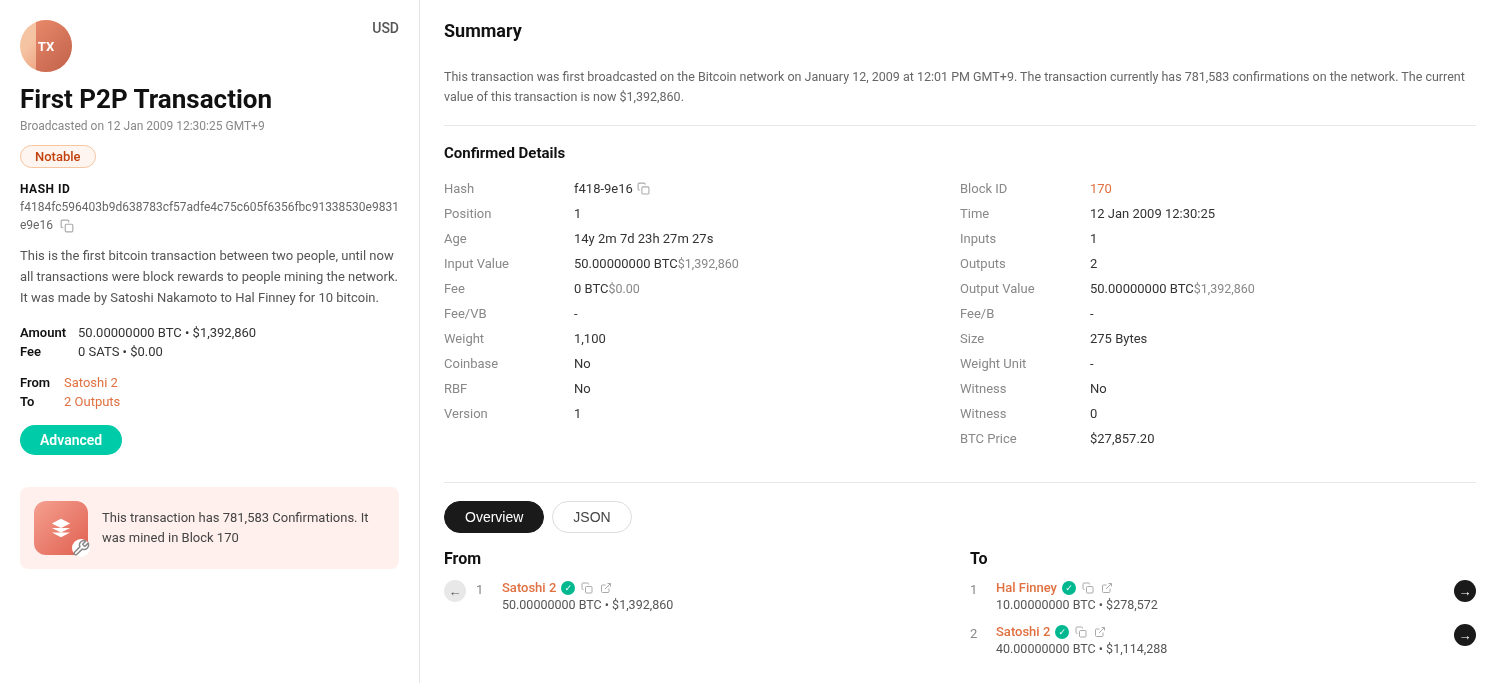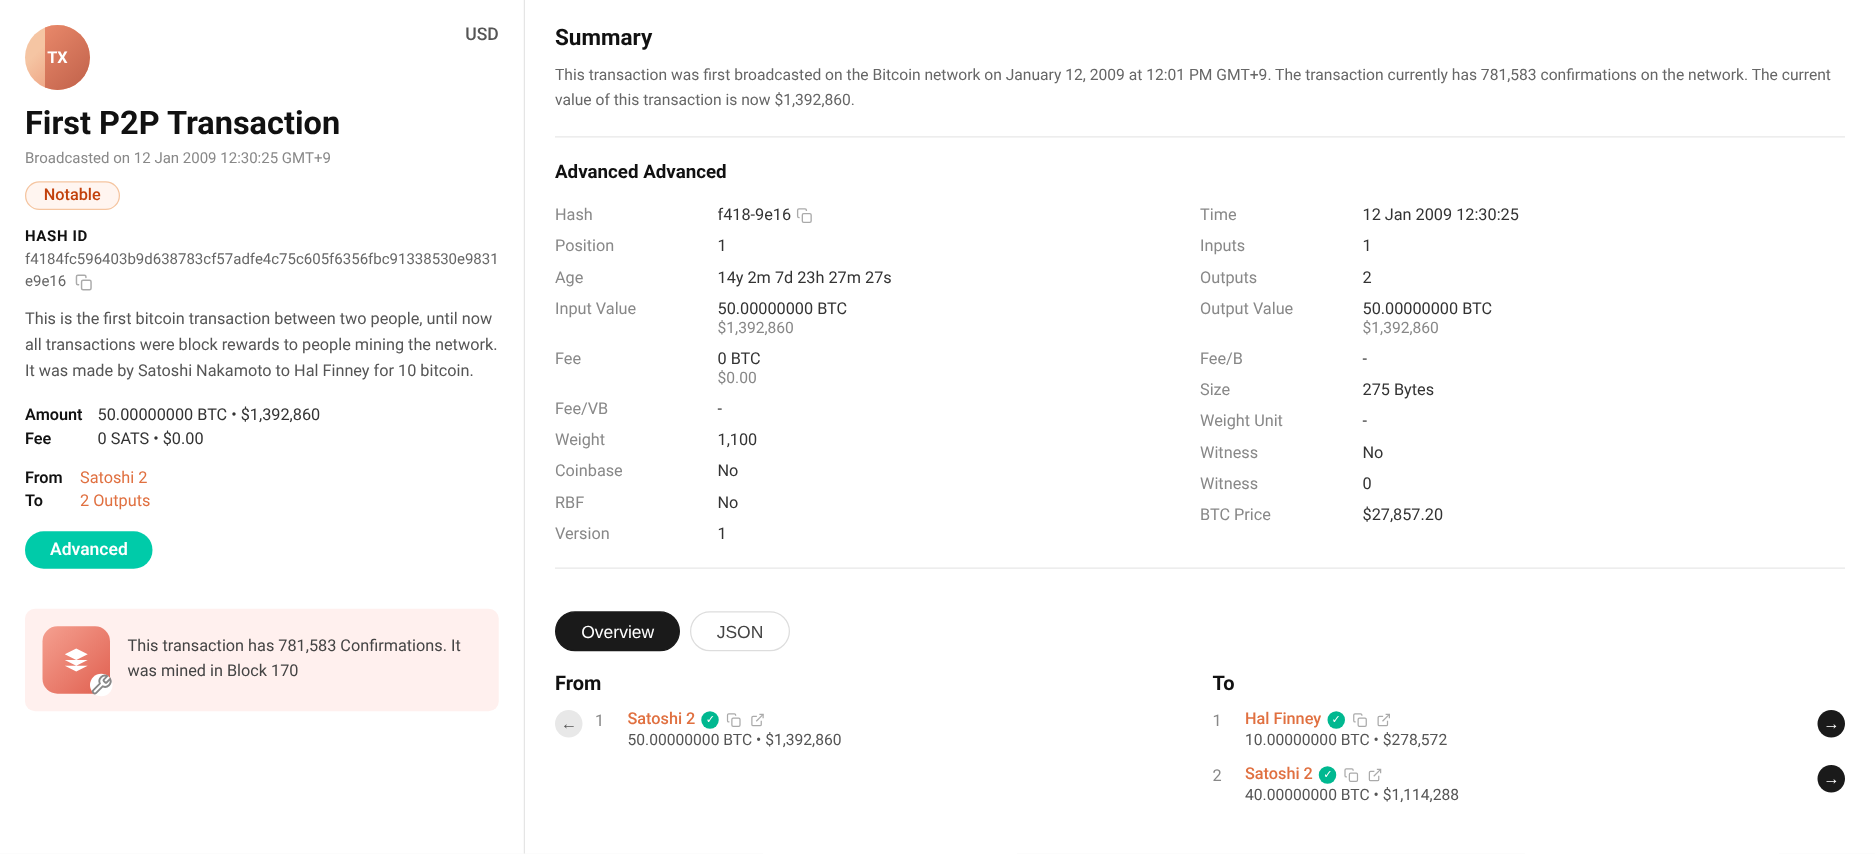--- a/index.html
+++ b/index.html
@@ -220,21 +220,21 @@
       flex: 1;
       background: #fff;
       padding: 20px 24px;
       overflow-y: auto;
     }
 
     .summary-title {
       font-size: 18px;
       font-weight: 700;
       color: #111;
-      margin-bottom: 10px;
+      margin-bottom: 26px;
     }
 
     .summary-text {
       font-size: 12.5px;
       color: #666;
       line-height: 1.6;
       margin-bottom: 18px;
       border-bottom: 1px solid #e8e8e8;
       padding-bottom: 18px;
     }
@@ -243,23 +243,23 @@
       font-size: 15px;
       font-weight: 700;
       color: #111;
       margin-bottom: 14px;
     }
 
     .details-grid {
       display: grid;
       grid-template-columns: 1fr 1fr;
       gap: 0;
-      margin-bottom: 34px;
+      margin-bottom: 18px;
       border-bottom: 1px solid #e8e8e8;
-      padding-bottom: 14px;
+      padding-bottom: 31px;
     }
 
     .details-col {
       display: flex;
       flex-direction: column;
       gap: 0;
     }
 
     .detail-row {
       display: grid;
@@ -279,21 +279,21 @@
       color: #333;
     }
 
     .detail-val.link {
       color: #e07040;
       cursor: pointer;
     }
 
     .detail-val.multiline {
       display: flex;
-      flex-direction: column;
+      flex-direction: row;
     }
 
     .detail-val .sub {
       color: #888;
       font-size: 12.5px;
     }
 
     .detail-val .copy-inline {
       display: inline-flex;
       align-items: center;
@@ -492,21 +492,21 @@
       </div>
     </div>
     <span class="conf-text">This transaction has 781,583 Confirmations. It was mined in Block 170</span>
   </div>
 </div>
 
 <div class="right-panel">
   <h2 class="summary-title">Summary</h2>
   <p class="summary-text">This transaction was first broadcasted on the Bitcoin network on January 12, 2009 at 12:01 PM GMT+9. The transaction currently has 781,583 confirmations on the network. The current value of this transaction is now $1,392,860.</p>
 
-  <div class="advanced-title">Advanced Advanced</div>
+  <div class="advanced-title">Confirmed Details</div>
 
   <div class="details-grid">
 
     <div class="details-col" id="details-left">
         <div class="detail-row">
           <span class="detail-key">Hash</span>
           <span class="detail-val"><span class="copy-inline">f418-9e16 <svg width="13" height="13" viewBox="0 0 24 24" fill="none" stroke="#aaa" stroke-width="2">
                 <rect x="9" y="9" width="13" height="13" rx="2"></rect>
                 <path d="M5 15H4a2 2 0 0 1-2-2V4a2 2 0 0 1 2-2h9a2 2 0 0 1 2 2v1"></path>
               </svg></span></span>
@@ -549,20 +549,24 @@
           <span class="detail-key">RBF</span>
           <span class="detail-val">No</span>
         </div>
         <div class="detail-row">
           <span class="detail-key">Version</span>
           <span class="detail-val">1</span>
         </div>
       </div>
 
     <div class="details-col" id="details-right">
+        <div class="detail-row">
+          <span class="detail-key">Block ID</span>
+          <span class="detail-val link">170</span>
+        </div>
         <div class="detail-row">
           <span class="detail-key">Time</span>
           <span class="detail-val">12 Jan 2009 12:30:25</span>
         </div>
         <div class="detail-row">
           <span class="detail-key">Inputs</span>
           <span class="detail-val">1</span>
         </div>
         <div class="detail-row">
           <span class="detail-key">Outputs</span>

